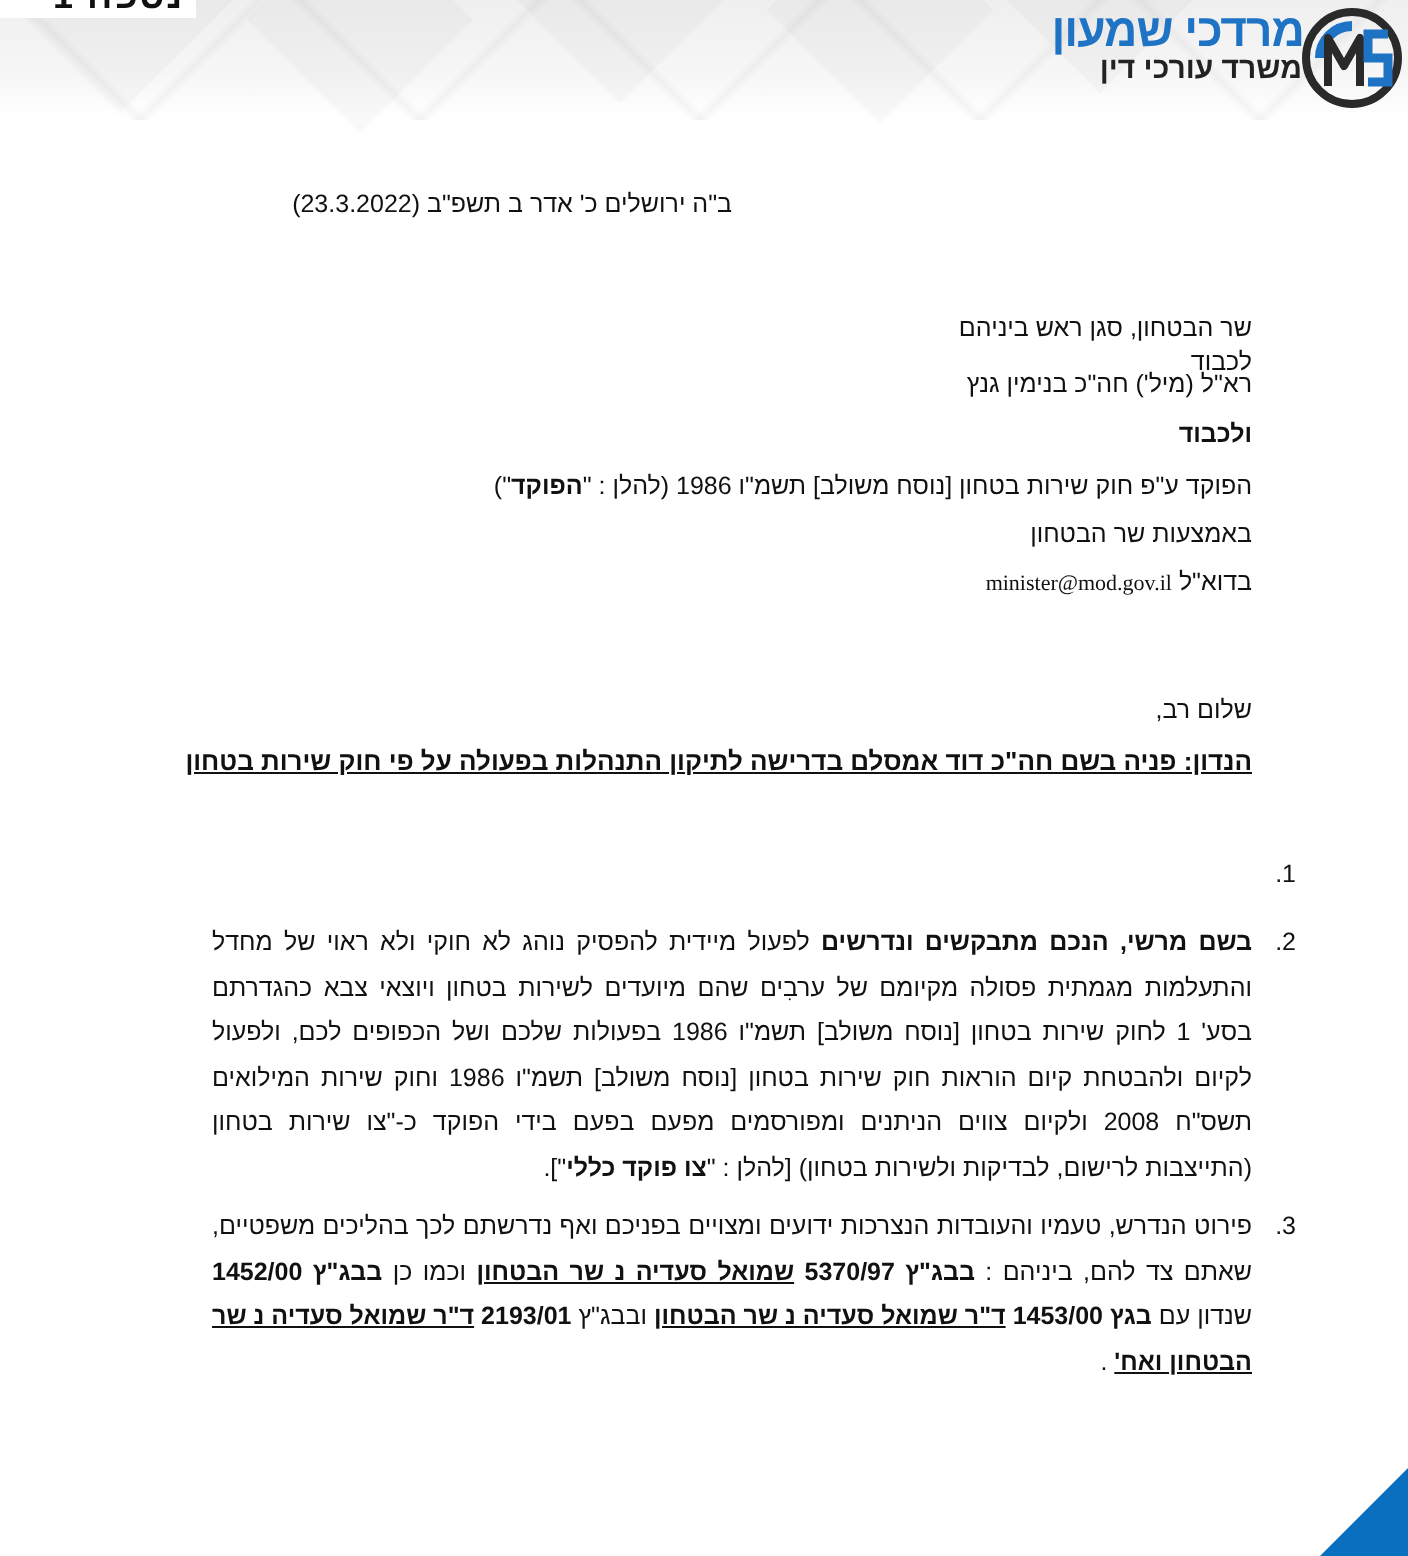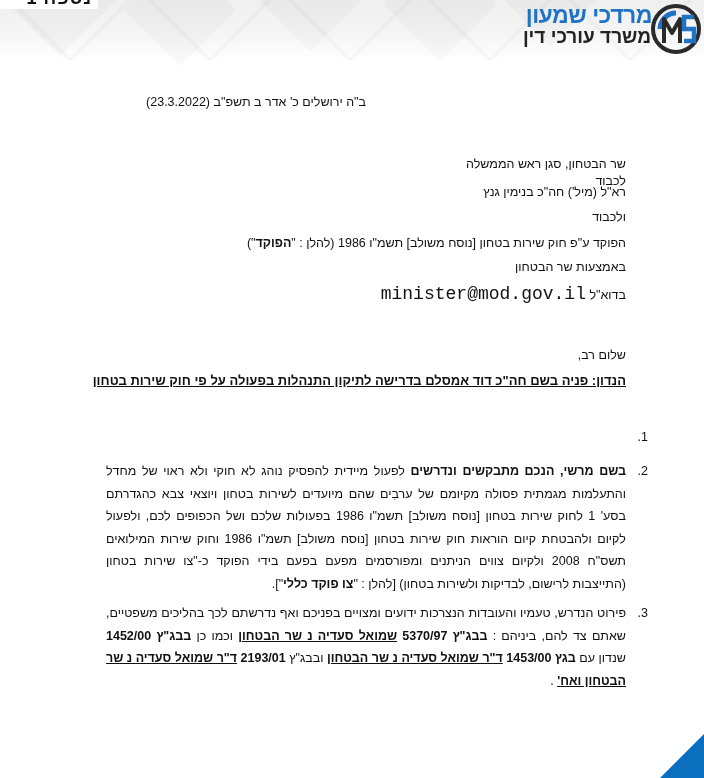--- a/index.html
+++ b/index.html
@@ -27,31 +27,31 @@
     .cut-box span {
       position: absolute; right: 6px; top: -12px; font-weight: bold; font-size: 18px;
       letter-spacing: 1px; direction: rtl; color: #111;
     }
     .logo { position: absolute; right: 0; top: 0; height: 44px; width: 200px; margin-top: 11px; }
     .logo .name {
       position: absolute; right: 52px; top: -9px; font-size: 23px; font-weight: bold;
       color: #1f73c5; direction: rtl; white-space: nowrap; letter-spacing: -0.5px;
     }
     .logo .sub {
-      position: absolute; right: 53px; top: 15px; font-size: 19px; font-weight: bold;
+      position: absolute; right: 53px; top: 15px; font-size: 15px; font-weight: bold;
       color: #222; direction: rtl; white-space: nowrap;
     }
     .logo svg { position: absolute; right: 2px; top: -8px; }
 
     .doc { position: absolute; left: 0; top: 0; width: 704px; direction: rtl; }
     .line { position: absolute; right: 78px; font-size: 12.5px; white-space: nowrap; direction: rtl; }
     .date-line { right: 338px; top: 95px; font-size: 12.5px; }
     .b { font-weight: bold; margin-top: 31px; }
     .u { text-decoration: underline; }
-    .email { font-family: Liberation Mono, monospace; font-size: 18px; }
+    .email { font-family: Liberation Serif, serif; font-size: 11px; }
 
     .para {
       position: absolute; right: 78px; width: 520px; font-size: 12.5px; line-height: 22.5px;
       direction: rtl; text-align: justify; text-align-last: right;
     }
     .num { position: absolute; right: -22px; top: 0; }
     .subject { position: absolute; right: 78px; top: 373px; width: 520px; font-size: 13px;
       font-weight: bold; text-decoration: underline; direction: rtl; white-space: nowrap; }
     .corner {
       position: absolute; right: 0; bottom: 0; width: 0; height: 0;
@@ -82,24 +82,24 @@
     <path d="M10 26 A16 16 0 0 1 26 10" fill="none" stroke="#1f73c5" stroke-width="5"></path>
     <path d="M14 40 L14 16 L22 30 L30 16 L30 40" fill="none" stroke="#2a2a2a" stroke-width="4" stroke-linejoin="round"></path>
     <path d="M44 14 L34 14 L34 26 L44 26 L44 38 L34 38" fill="none" stroke="#1f73c5" stroke-width="4.5"></path>
   </svg>
 </div>
 
 <div class="doc">
   <div class="line date-line">ב"ה ירושלים כ' אדר ב תשפ"ב (23.3.2022)</div>
 
   <div class="line" style="top:138px;margin-top:36px;">לכבוד</div>
-  <div class="line" style="top:157px;">שר הבטחון, סגן ראש הממשלה</div>
+  <div class="line" style="top:157px;">שר הבטחון, סגן ראש ביניהם</div>
 
   <div class="line" style="top:185px;">רא"ל (מיל') חה"כ בנימין גנץ</div>
-  <div class="line" style="top:210px;">ולכבוד</div>
+  <div class="line" style="top:210px;font-weight:bold;">ולכבוד</div>
   <div class="line" style="top:236px;">
     <span>הפוקד ע"פ חוק שירות בטחון [נוסח משולב] תשמ"ו 1986 (להלן : "</span><span class="b">הפוקד</span><span>")</span>
   </div>
   <div class="line" style="top:260px;">באמצעות שר הבטחון</div>
   <div class="line" style="top:284px;">
     <span>בדוא"ל</span>
     <span class="email">minister@mod.gov.il</span>
   </div>
 
   <div class="line" style="top:348px;">שלום רב,</div>

